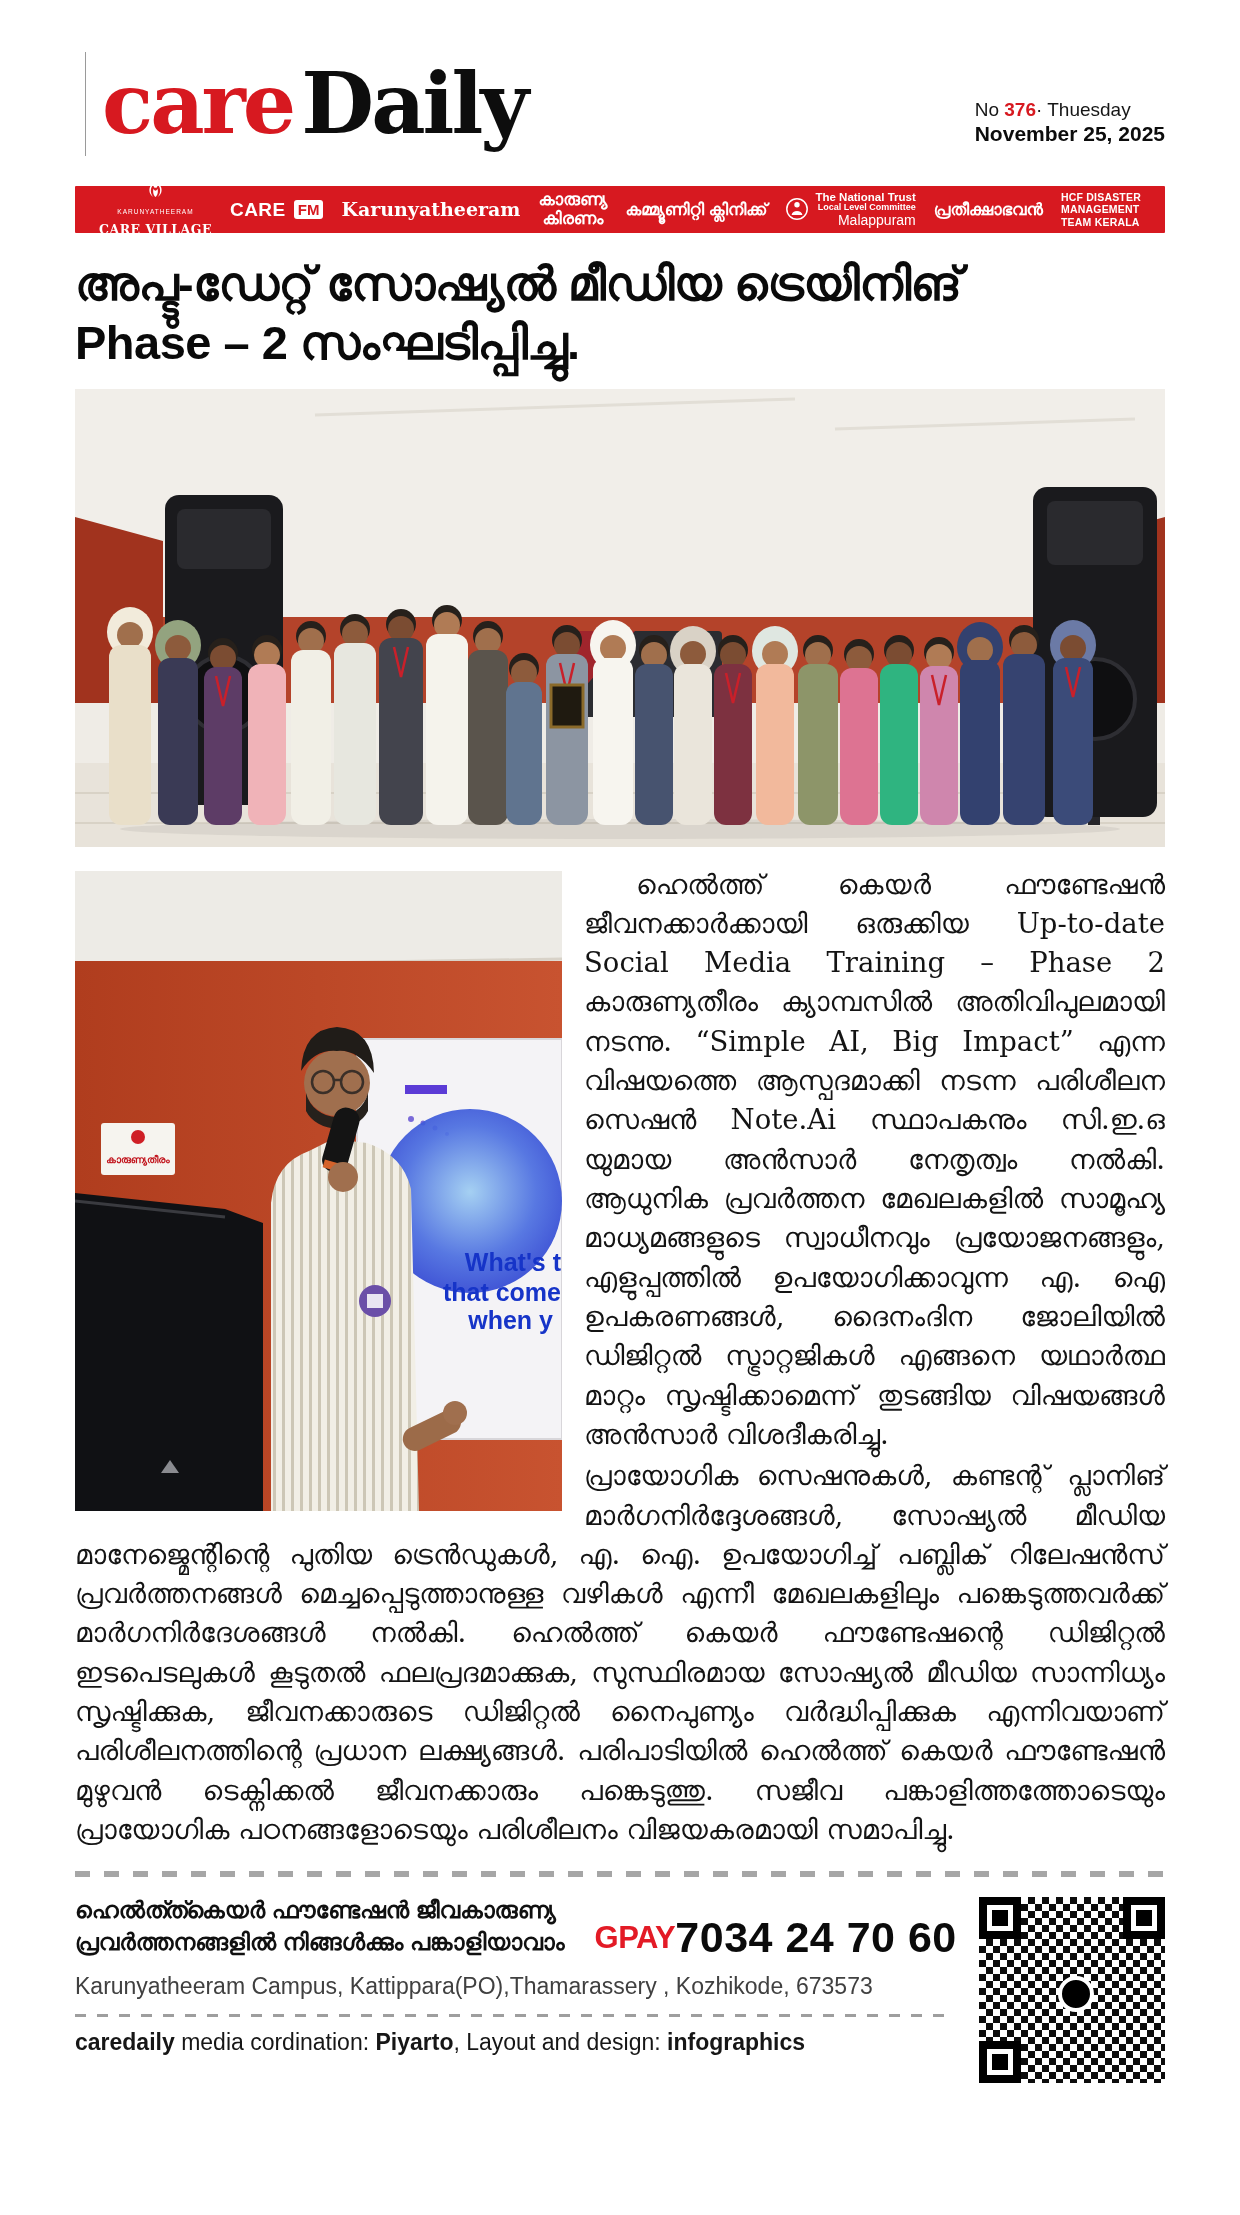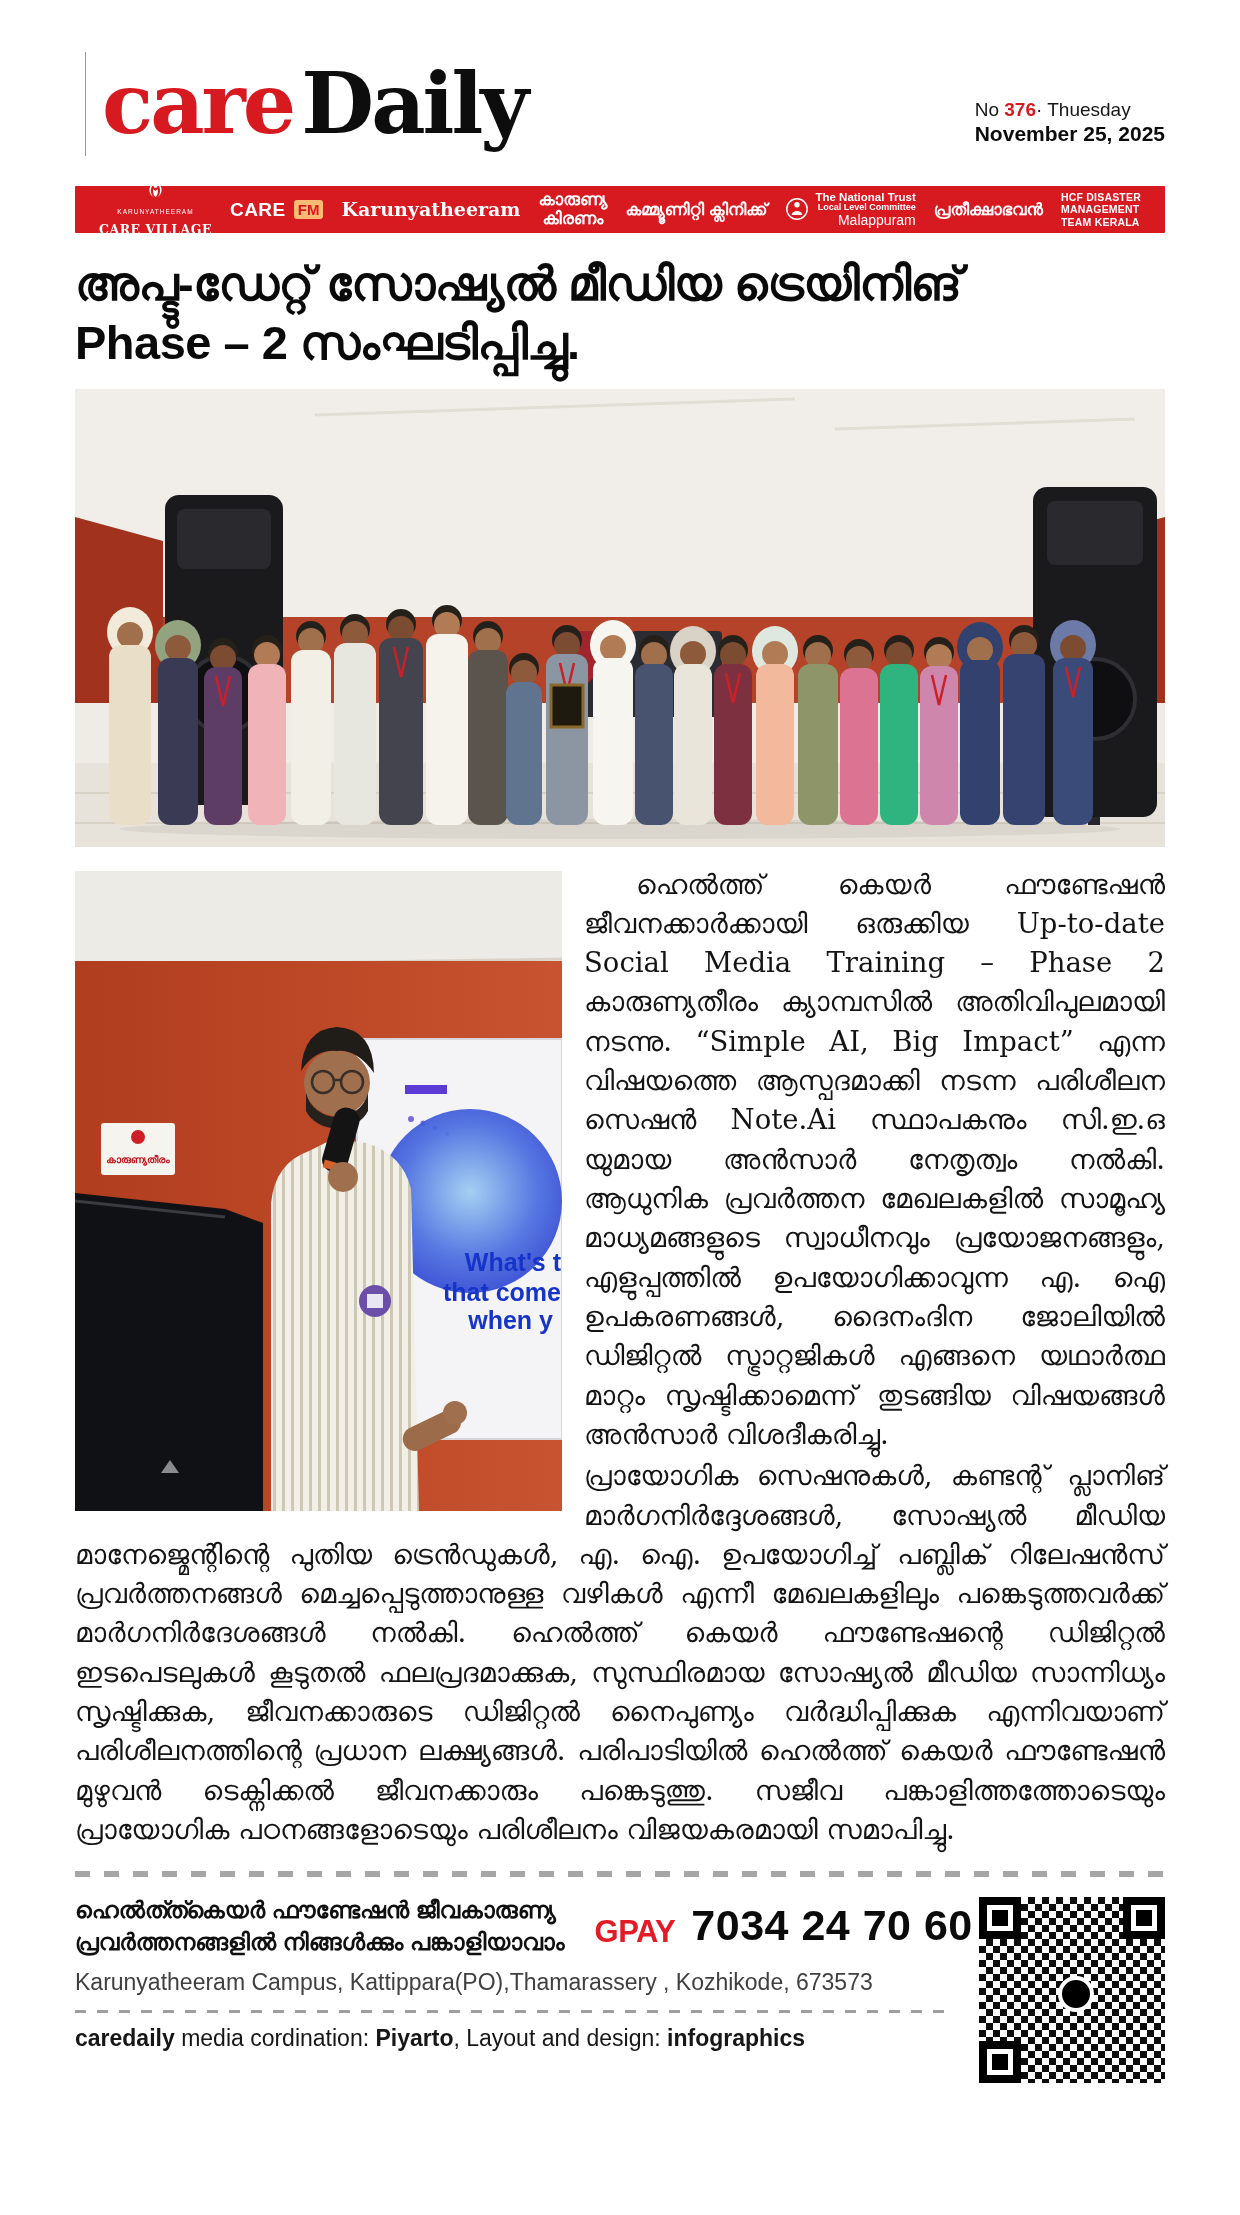--- a/index.html
+++ b/index.html
@@ -24,21 +24,21 @@
   .issue-date{font-size:21px;font-weight:700;color:#0c0c0c;margin-top:1px;}
 
   
   .partner-bar{margin-top:30px;height:47px;background:#d71920;color:#fff;display:flex;
                align-items:center;justify-content:space-between;padding:0 24px;border-radius:1px;}
   .pb-item{display:flex;align-items:center;gap:6px;line-height:1;}
   .pb-col{display:flex;flex-direction:column;align-items:center;gap:9px;}
   .cv-top{font-size:6.5px;letter-spacing:1px;}
   .cv-main{font-family:"DejaVu Serif",serif;font-weight:700;font-size:12.5px;letter-spacing:.5px;}
   .fm-main{font-weight:800;font-size:19px;letter-spacing:.5px;}
-  .fm-box{background:#fdba74;color:#d71920;font-weight:800;font-size:15px;padding:2px 4px;border-radius:3px;margin-left:2px;}
+  .fm-box{background:#ffffff;color:#d71920;font-weight:800;font-size:15px;padding:2px 4px;border-radius:3px;margin-left:2px;}
   .kt-main{font-family:"DejaVu Serif",serif;font-weight:700;font-size:19px;}
   .ml-two{font-weight:700;font-size:17px;line-height:1.08;text-align:center;}
   .ml-one{font-weight:700;font-size:16.5px;}
   .nt-text{display:flex;flex-direction:column;line-height:1.1;text-align:right;}
   .nt-1{font-weight:800;font-size:11.5px;}
   .nt-2{font-weight:700;font-size:9px;}
   .nt-3{font-size:14px;}
   .hcf{font-weight:800;font-size:10.5px;line-height:1.15;letter-spacing:.2px;}
 
   
@@ -59,21 +59,21 @@
 
   
   .sep-thick{height:6px;background:repeating-linear-gradient(90deg,#a6a6a6 0 15px,transparent 15px 29px);margin-top:22px;}
   .sep-thin{height:3px;background:repeating-linear-gradient(90deg,#9e9e9e 0 11px,transparent 11px 22px);margin-top:12px;}
 
   
   .footer-body{display:flex;margin-top:18px;gap:24px;}
   .footer-left{flex:1 1 auto;min-width:0;}
   .f-row1{display:flex;align-items:flex-start;gap:30px;}
   .invite{font-weight:700;font-size:23.5px;line-height:1.33;color:#101010;flex:0 0 auto;}
-  .gpay{display:flex;align-items:flex-end;gap:16px;margin-top:6px;white-space:nowrap;}
+  .gpay{display:flex;align-items:center;margin-top:18px;white-space:nowrap;}
   .gpay-label{color:#e31b26;font-weight:800;font-size:31px;letter-spacing:-.5px;}
   .gpay-number{color:#0b0b0b;font-weight:800;font-size:43px;letter-spacing:.5px;}
   .address{margin-top:10px;font-size:23px;line-height:1.3;color:#404040;}
   .credit{margin-top:12px;font-size:23px;color:#161616;}
   .credit b{font-weight:800;}
   .qr{flex:0 0 auto;width:186px;height:186px;position:relative;margin-top:2px;
       background:conic-gradient(#0c0c0c 25%,#fff 0 50%,#0c0c0c 0 75%,#fff 0) 0 0/14px 14px;
       outline:4px solid #fff;}
   .qr .f{position:absolute;width:42px;height:42px;background:#fff;border:8px solid #000;box-sizing:border-box;}
   .qr .f::after{content:"";position:absolute;inset:5px;background:#000;}

